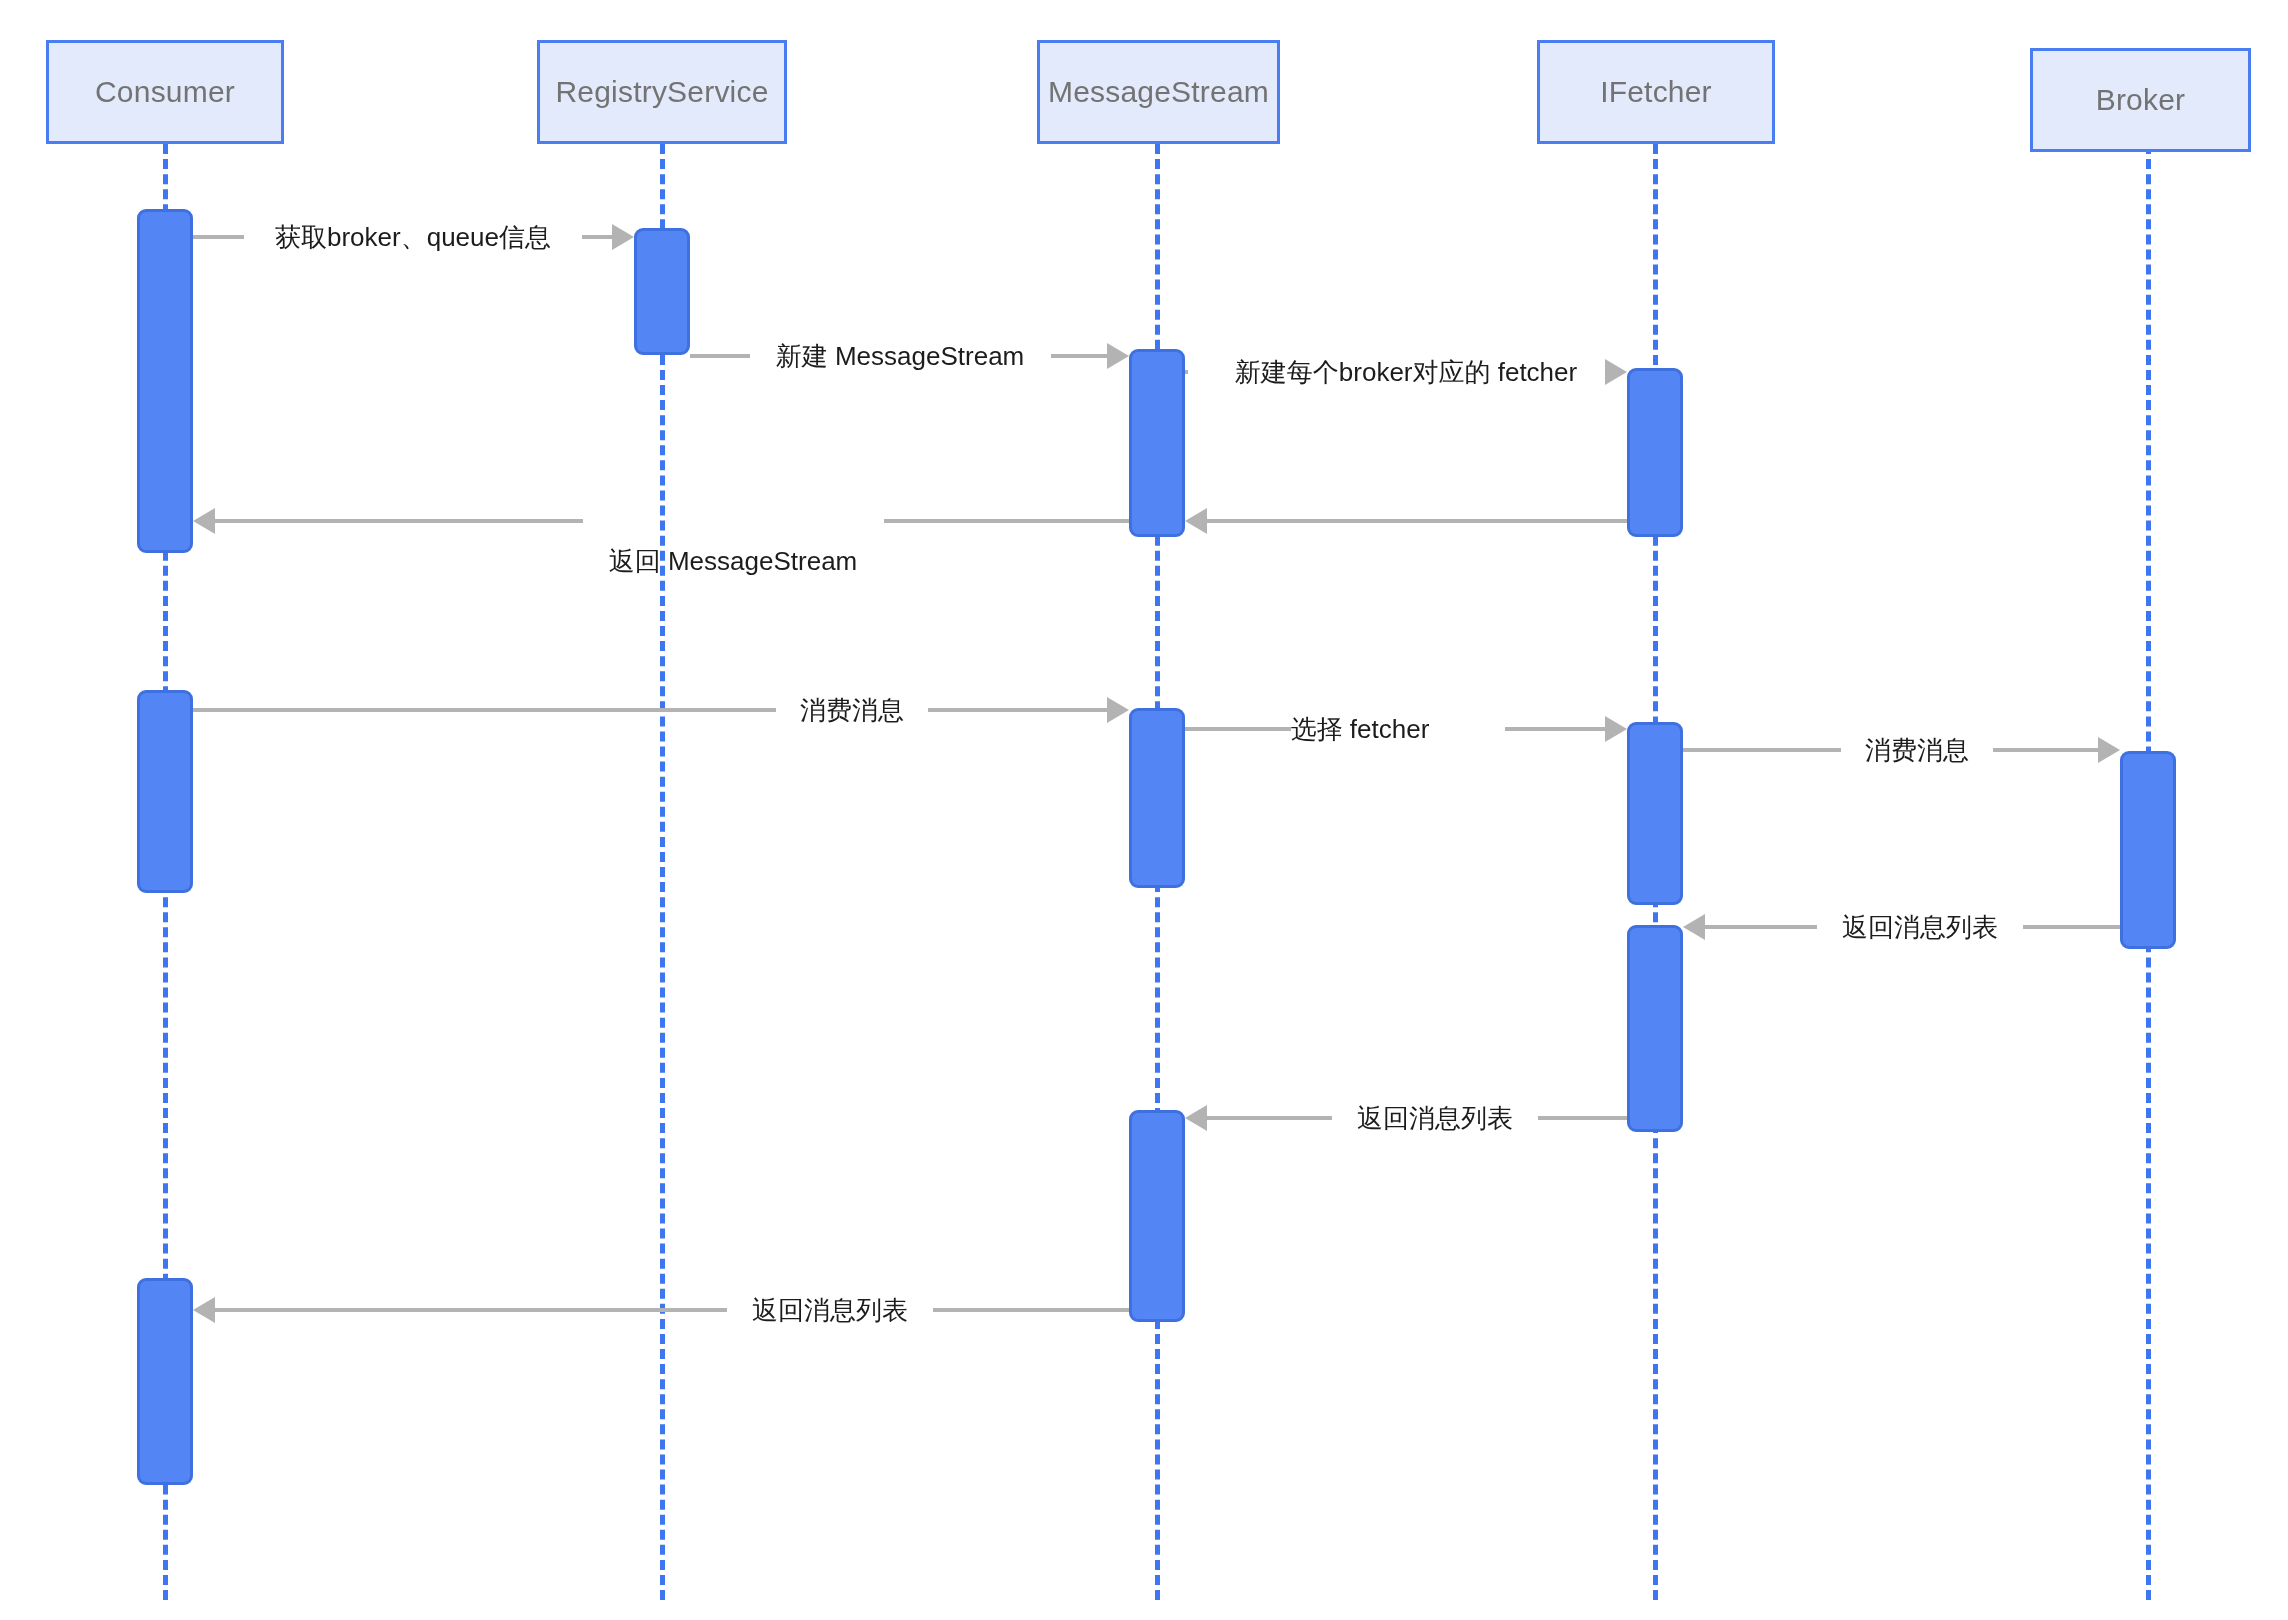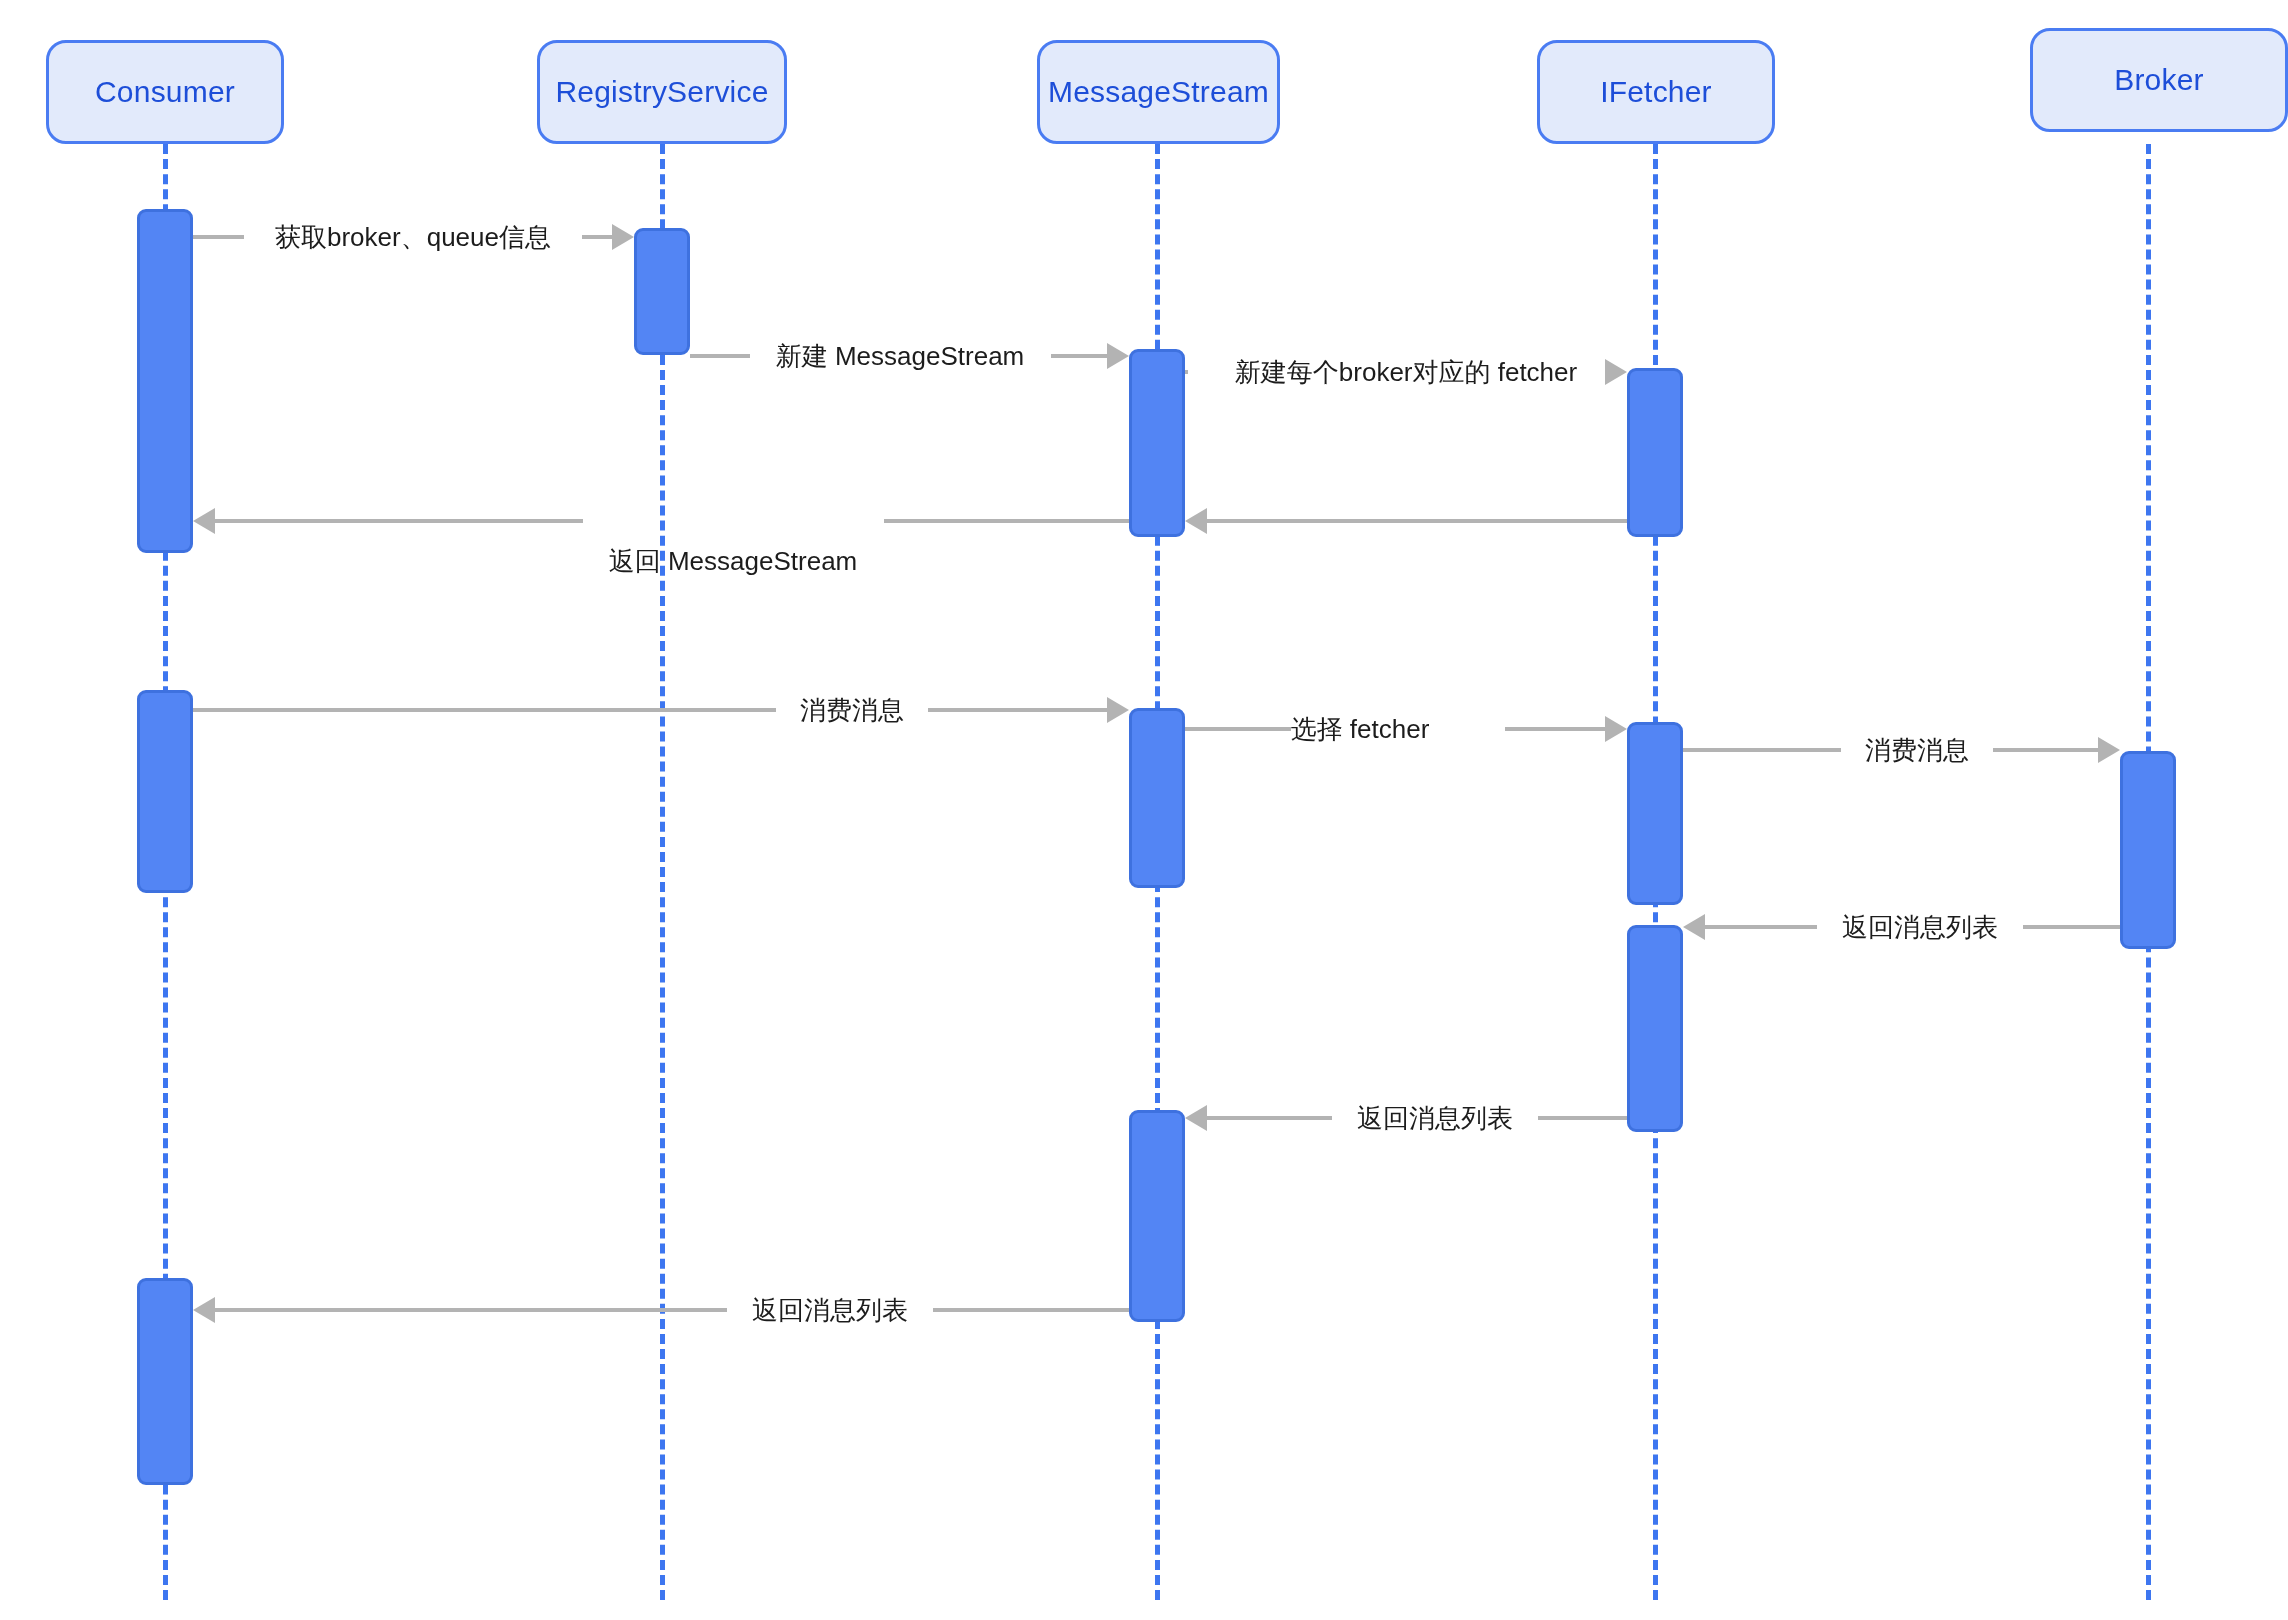--- a/index.html
+++ b/index.html
@@ -18,27 +18,27 @@
     height: 1620px;
     background: #ffffff;
     overflow: hidden;
   }
 
   
   .participant {
     position: absolute;
     box-sizing: border-box;
     border: 3px solid #4a7cf2;
-    border-radius: 20px;
+    border-radius: 0;
     background: #e2eafb;
     display: flex;
     align-items: center;
     justify-content: center;
     text-align: center;
-    color: #1d4ed8;
+    color: #737373;
     font-size: 30px;
     line-height: 1.2;
     letter-spacing: 0.2px;
     padding: 0 16px;
   }
 
   
   .lifeline {
     position: absolute;
     width: 0;
@@ -186,18 +186,18 @@
       </div>
       <div class="participant" style="left: 537px; top: 40px; width: 250px; height: 104px;">
         <span>RegistryService</span>
       </div>
       <div class="participant" style="left: 1037px; top: 40px; width: 243px; height: 104px;">
         <span>MessageStream</span>
       </div>
       <div class="participant" style="left: 1537px; top: 40px; width: 238px; height: 104px;">
         <span>IFetcher</span>
       </div>
-      <div class="participant" style="left: 2030px; top: 28px; width: 258px; height: 104px;">
+      <div class="participant" style="left: 2030px; top: 48px; width: 221px; height: 104px;">
         <span>Broker</span>
       </div>
     </div>
 
 </div>
 
 </body></html>

